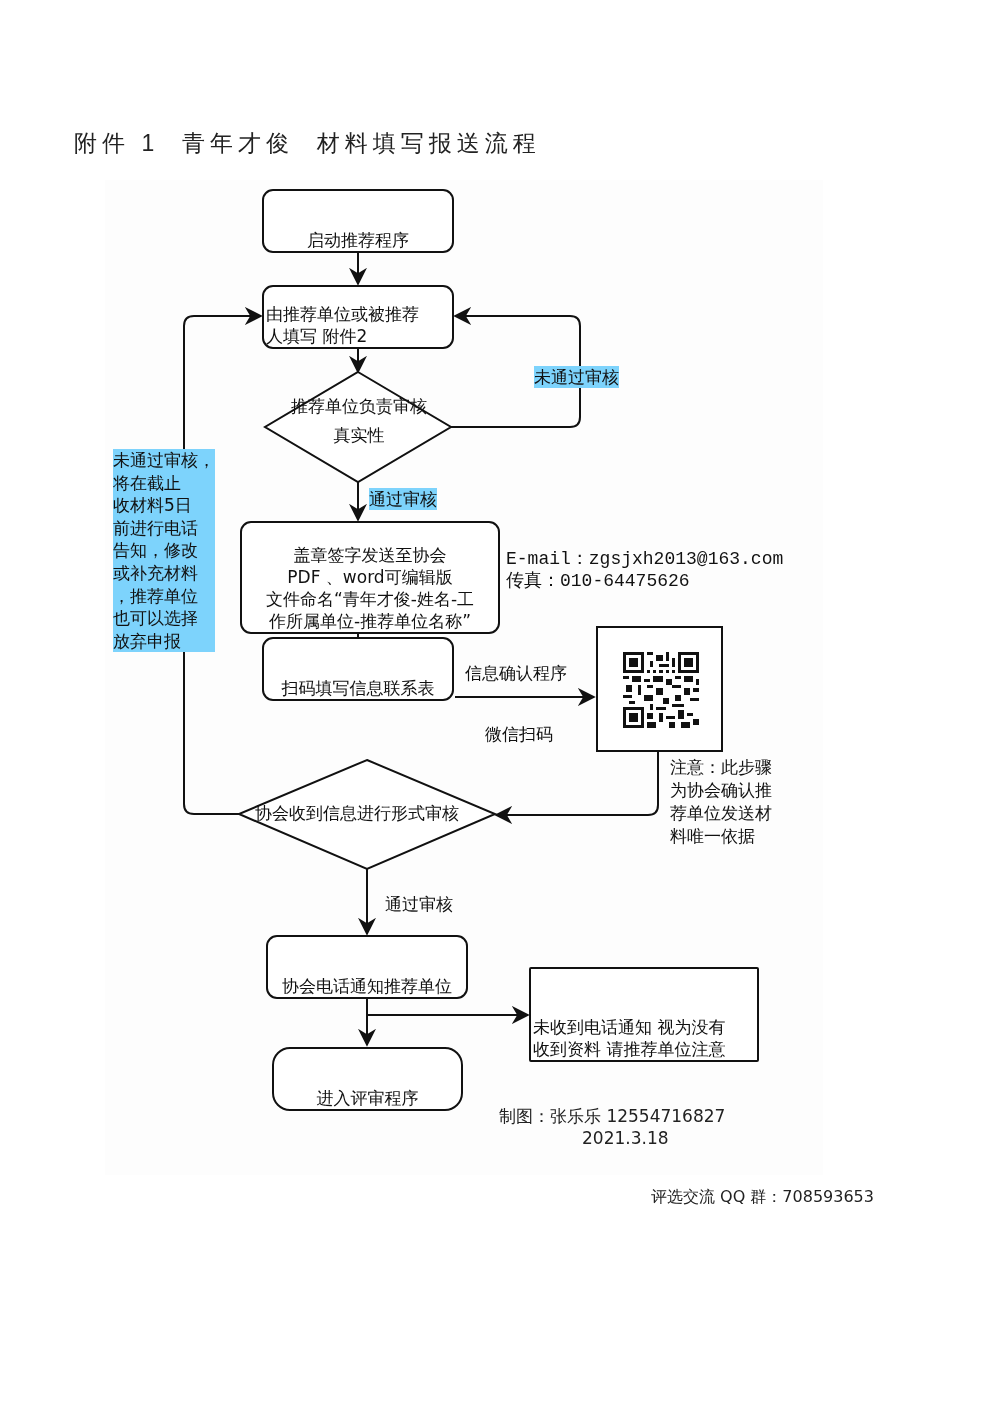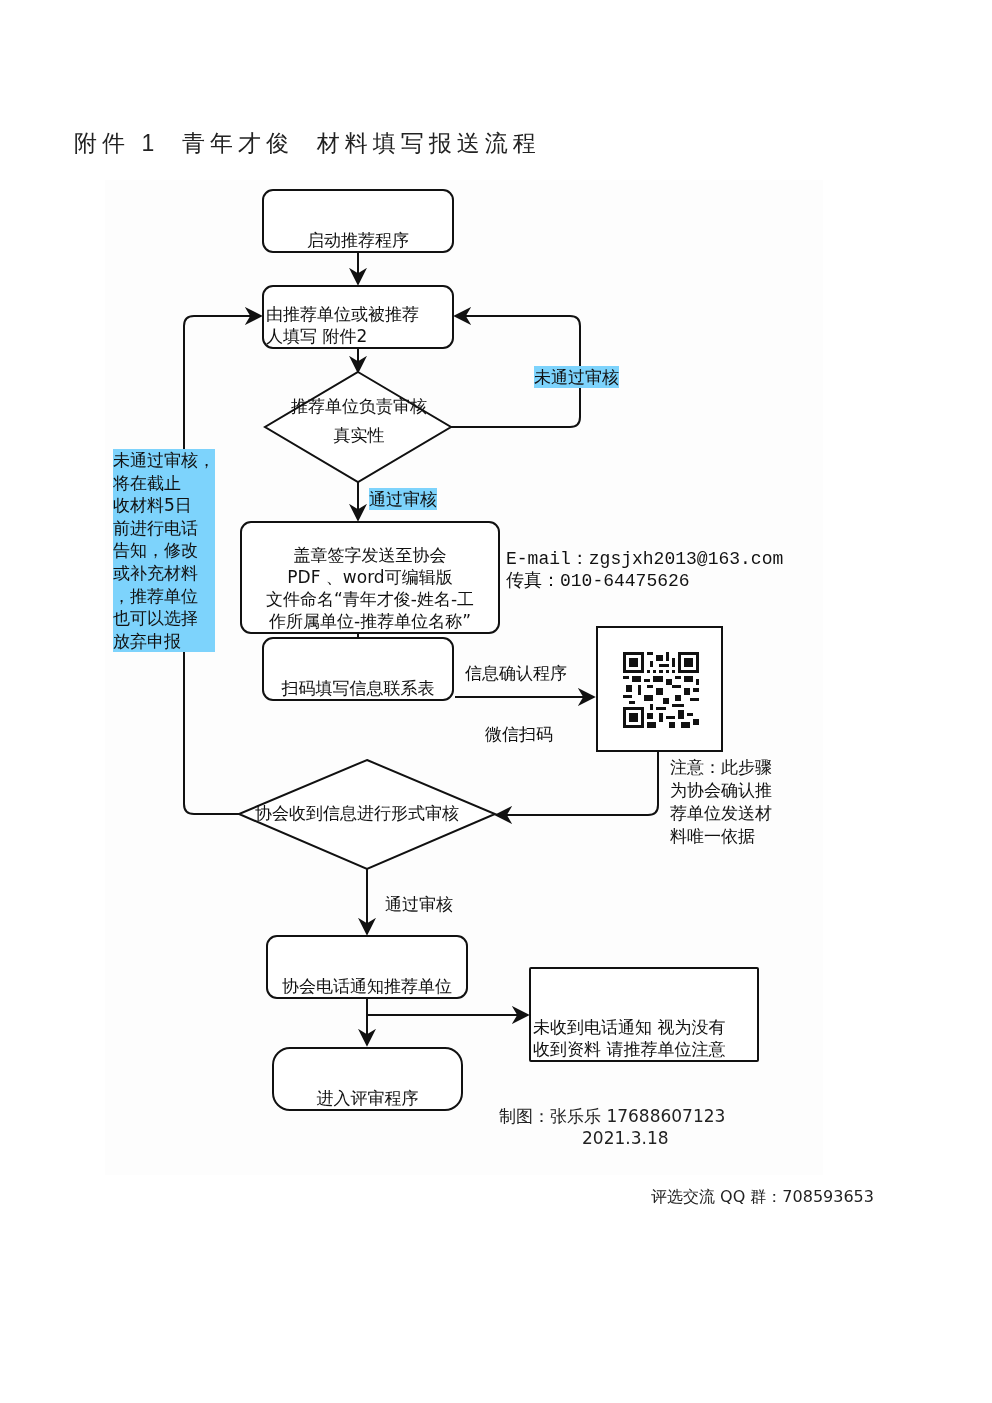--- a/index.html
+++ b/index.html
@@ -183,16 +183,16 @@
 
 <div class="node square left multiline" style="left:529px;top:967px;width:230px;height:95px;">
   <span>未收到电话通知 视为没有
 收到资料 请推荐单位注意</span>
 </div>
 
 <div class="node" style="left:272px;top:1047px;width:191px;height:64px;border-radius:18px;">
   <span>进入评审程序</span>
 </div>
 
-<div class="foot" style="left:499px;top:1105px;font-size:17px;">制图：张乐乐 17688607123</div>
+<div class="foot" style="left:499px;top:1105px;font-size:17px;">制图：张乐乐 12554716827</div>
 <div class="foot" style="left:582px;top:1128px;font-size:17px;">2021.3.18</div>
 
 <div class="foot" style="left:651px;top:1187px;font-size:16px;">评选交流 QQ 群：708593653</div>
 
 </body></html>

